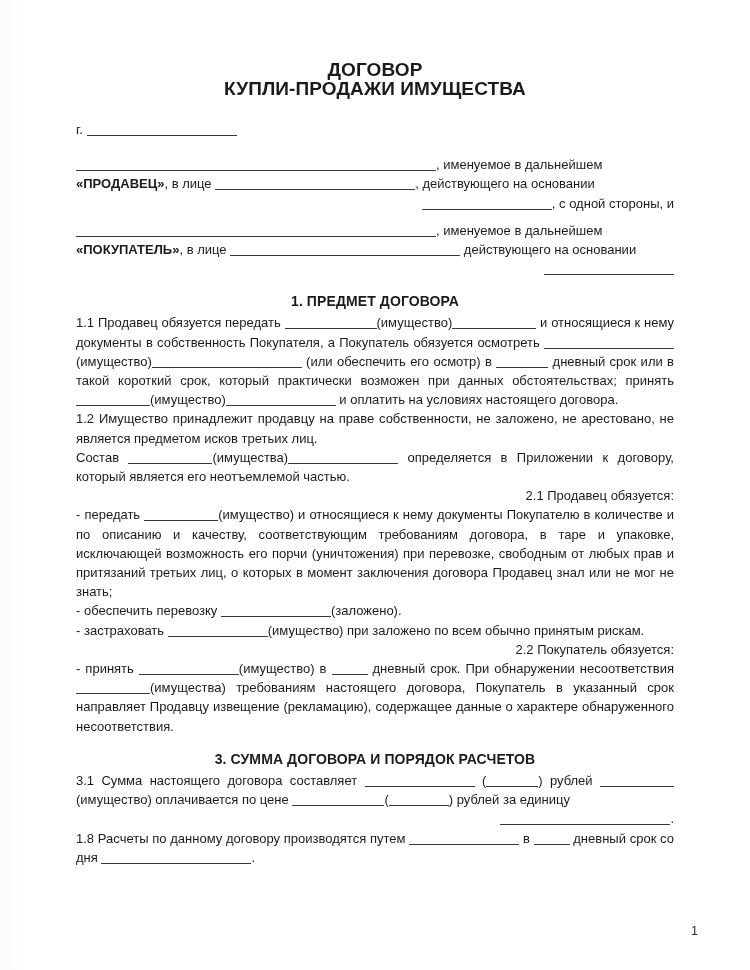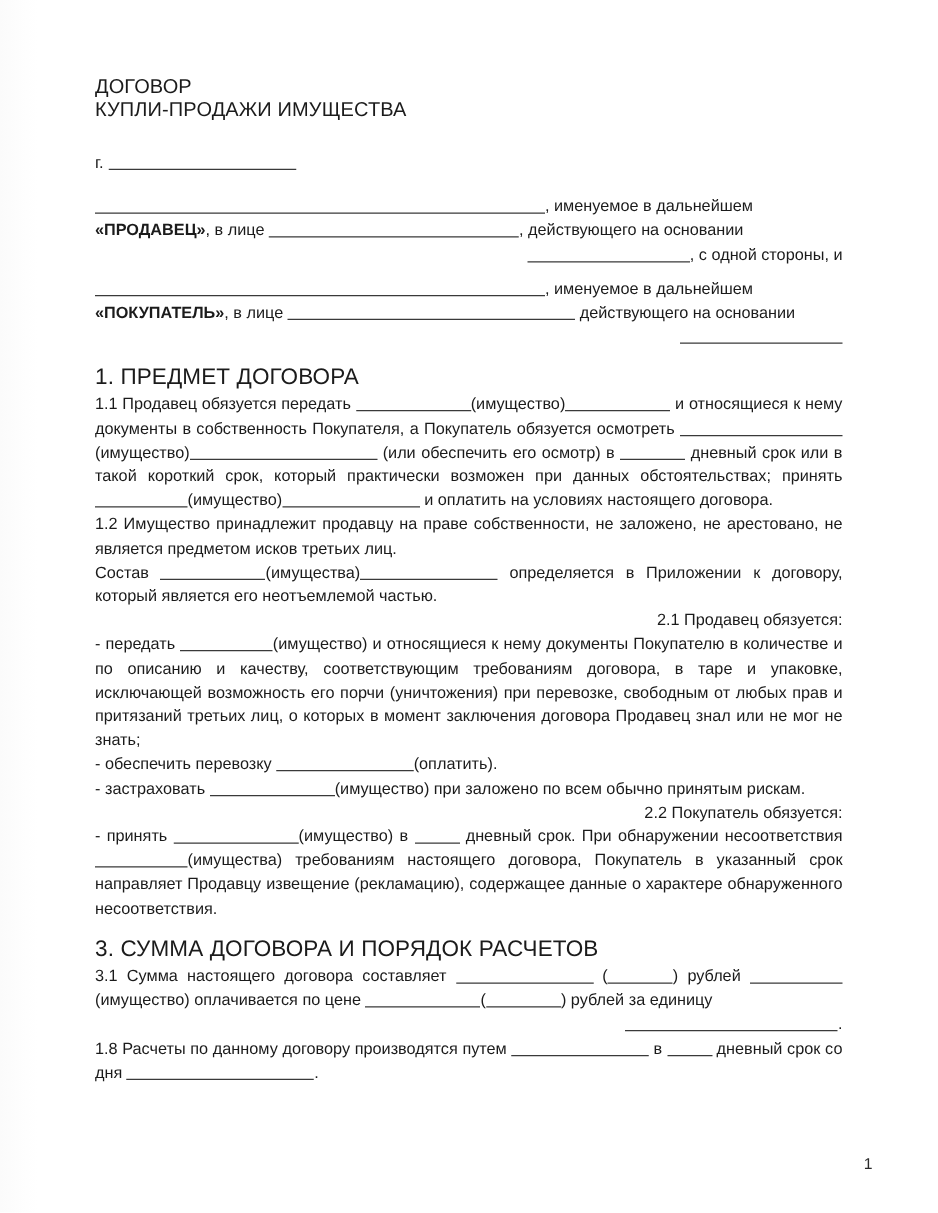--- a/index.html
+++ b/index.html
@@ -21,30 +21,30 @@
   }
   .sheet {
     position: absolute;
     left: 76px;
     top: 60px;
     width: 598px;
   }
 
   
   .doc-title {
-    text-align: left;
-    font-weight: normal;
-    font-size: 16px;
+    text-align: center;
+    font-weight: bold;
+    font-size: 19px;
     line-height: 19px;
     letter-spacing: 0.1px;
   }
   .section-heading {
-    text-align: left;
-    font-weight: normal;
-    font-size: 18px;
+    text-align: center;
+    font-weight: bold;
+    font-size: 14px;
     line-height: 19px;
     margin: 14px 0 2px 0;
     letter-spacing: 0.1px;
   }
 
   
   .para {
     font-size: 13px;
     line-height: 19.2px;
     text-align: justify;
@@ -177,21 +177,21 @@
 
     <p class="para">
       <span>-</span>
       <span>передать</span>
       <span class="u w74"></span><span>(имущество) и относящиеся к нему документы Покупателю в количестве и по описанию и качеству, соответствующим требованиям договора, в таре и упаковке, исключающей возможность его порчи (уничтожения) при перевозке, свободным от любых прав и притязаний третьих лиц, о которых в момент заключения договора Продавец знал или не мог не знать;</span>
     </p>
 
     <p class="para">
       <span>-</span>
       <span>обеспечить перевозку</span>
-      <span class="u w110"></span><span>(оплатить).</span>
+      <span class="u w110"></span><span>(заложено).</span>
     </p>
 
     <p class="para">
       <span>-</span>
       <span>застраховать</span>
       <span class="u w100"></span><span>(имущество) при заложено по всем обычно принятым рискам.</span>
     </p>
 
     <p class="para nojust">2.2 Покупатель обязуется:</p>
 

